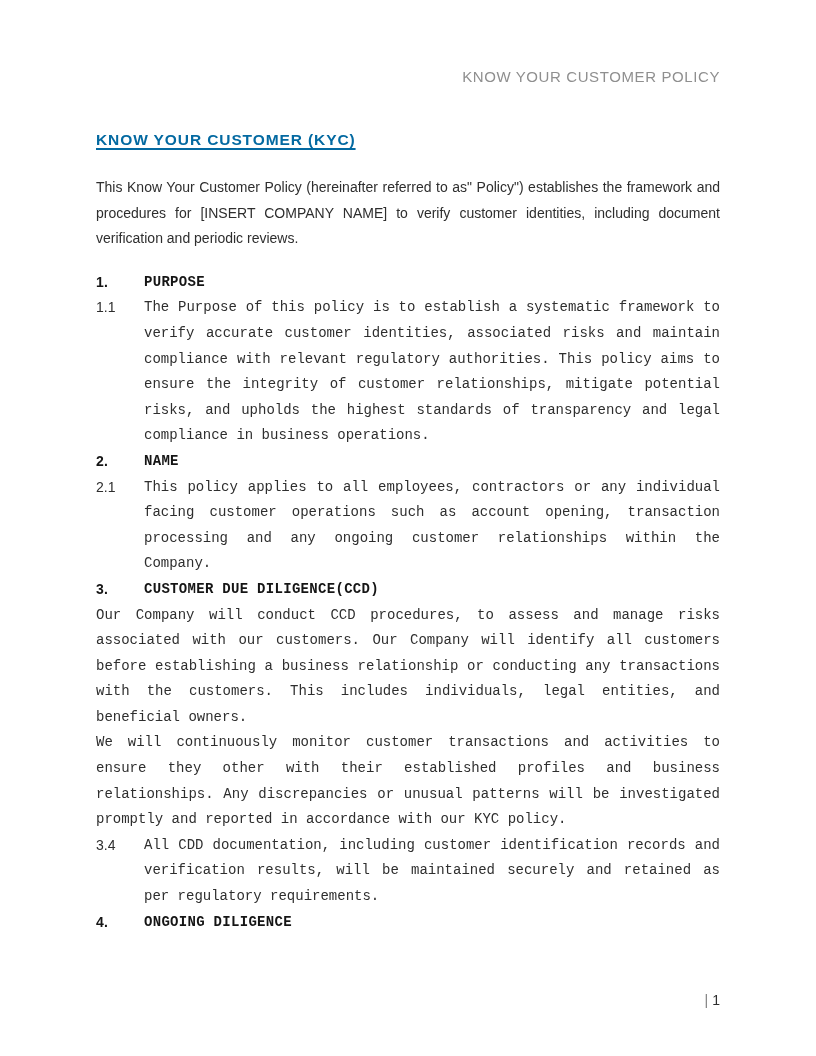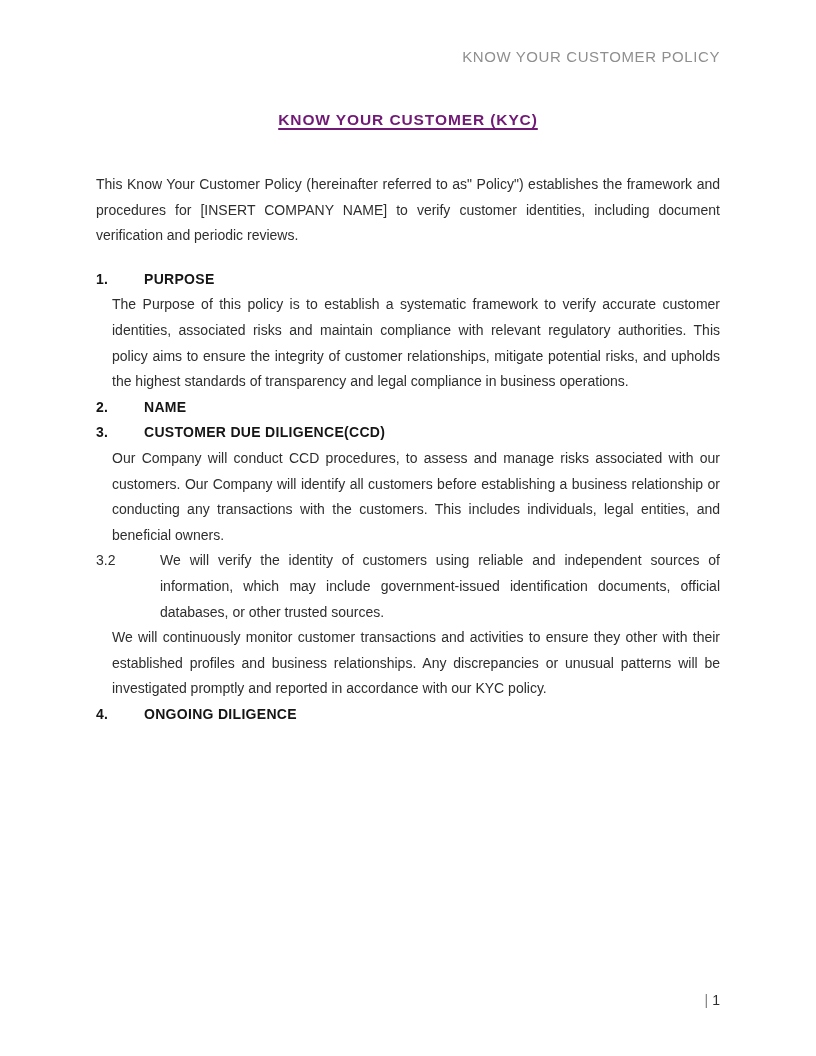--- a/index.html
+++ b/index.html
@@ -14,71 +14,71 @@
     background: #ffffff;
     font-family: "Liberation Sans", sans-serif;
     color: #2e2e2e;
     overflow: hidden;
     box-sizing: border-box;
   }
   .content {
     padding: 0 96px;
   }
   .doc-header {
-    padding-top: 48px;
+    padding-top: 68px;
     text-align: right;
     color: #8f8f8f;
     font-size: 15px;
     letter-spacing: 0.6px;
     line-height: 18px;
     white-space: nowrap;
   }
   .doc-title {
     margin-top: 44px;
-    text-align: center;
+    text-align: left;
     font-size: 15.5px;
     font-weight: bold;
     letter-spacing: 0.9px;
-    color: #701a75;
+    color: #0369a1;
     text-decoration: underline;
     text-underline-offset: 3px;
     text-decoration-thickness: 1.5px;
     line-height: 20px;
   }
   .intro {
-    margin-top: 42px;
+    margin-top: 25px;
     font-size: 14px;
     line-height: 25.6px;
     text-align: justify;
     color: #2e2e2e;
   }
   .sections {
     margin-top: 18px;
   }
   .row {
     display: flex;
     line-height: 25.6px;
     font-size: 14px;
   }
   .row .num {
     width: 48px;
     flex: 0 0 48px;
   }
   .row .body {
     flex: 1 1 auto;
     min-width: 0;
+    font-family: Liberation Mono, monospace;
   }
   .heading-row {
     font-weight: bold;
     color: #151515;
     letter-spacing: 0.3px;
   }
   .item-row .body {
     text-align: justify;
-    margin-left: 16px;
   }
   .doc-footer {
     position: absolute;
     right: 96px;
     bottom: 48px;
     font-size: 14px;
     color: #2e2e2e;
   }
   .doc-footer .pipe {
     color: #7d7d7d;
@@ -96,39 +96,44 @@
     <div class="doc-title">KNOW YOUR CUSTOMER (KYC)</div>
 
     <p class="intro">This Know Your Customer Policy (hereinafter referred to as" Policy") establishes the framework and procedures for [INSERT COMPANY NAME] to verify customer identities, including document verification and periodic reviews.</p>
 
     <div class="sections" id="sections">
         <div class="row heading-row">
           <div class="num">1.</div>
           <div class="body">PURPOSE</div>
         </div>
         <div class="row item-row">
+          <div class="num">1.1</div>
           <div class="body">The Purpose of this policy is to establish a systematic framework to verify accurate customer identities, associated risks and maintain compliance with relevant regulatory authorities. This policy aims to ensure the integrity of customer relationships, mitigate potential risks, and upholds the highest standards of transparency and legal compliance in business operations.</div>
         </div>
         <div class="row heading-row">
           <div class="num">2.</div>
           <div class="body">NAME</div>
+        </div>
+        <div class="row item-row">
+          <div class="num">2.1</div>
+          <div class="body">This policy applies to all employees, contractors or any individual facing customer operations such as account opening, transaction processing and any ongoing customer relationships within the Company.</div>
         </div>
         <div class="row heading-row">
           <div class="num">3.</div>
           <div class="body">CUSTOMER DUE DILIGENCE(CCD)</div>
         </div>
         <div class="row item-row">
           <div class="body">Our Company will conduct CCD procedures, to assess and manage risks associated with our customers. Our Company will identify all customers before establishing a business relationship or conducting any transactions with the customers. This includes individuals, legal entities, and beneficial owners.</div>
         </div>
         <div class="row item-row">
-          <div class="num">3.2</div>
-          <div class="body">We will verify the identity of customers using reliable and independent sources of information, which may include government-issued identification documents, official databases, or other trusted sources.</div>
+          <div class="body">We will continuously monitor customer transactions and activities to ensure they other with their established profiles and business relationships. Any discrepancies or unusual patterns will be investigated promptly and reported in accordance with our KYC policy.</div>
         </div>
         <div class="row item-row">
-          <div class="body">We will continuously monitor customer transactions and activities to ensure they other with their established profiles and business relationships. Any discrepancies or unusual patterns will be investigated promptly and reported in accordance with our KYC policy.</div>
+          <div class="num">3.4</div>
+          <div class="body">All CDD documentation, including customer identification records and verification results, will be maintained securely and retained as per regulatory requirements.</div>
         </div>
         <div class="row heading-row">
           <div class="num">4.</div>
           <div class="body">ONGOING DILIGENCE</div>
         </div>
       </div>
   </div>
 
   <div class="doc-footer">
     <span class="pipe">|</span><span>1</span>

